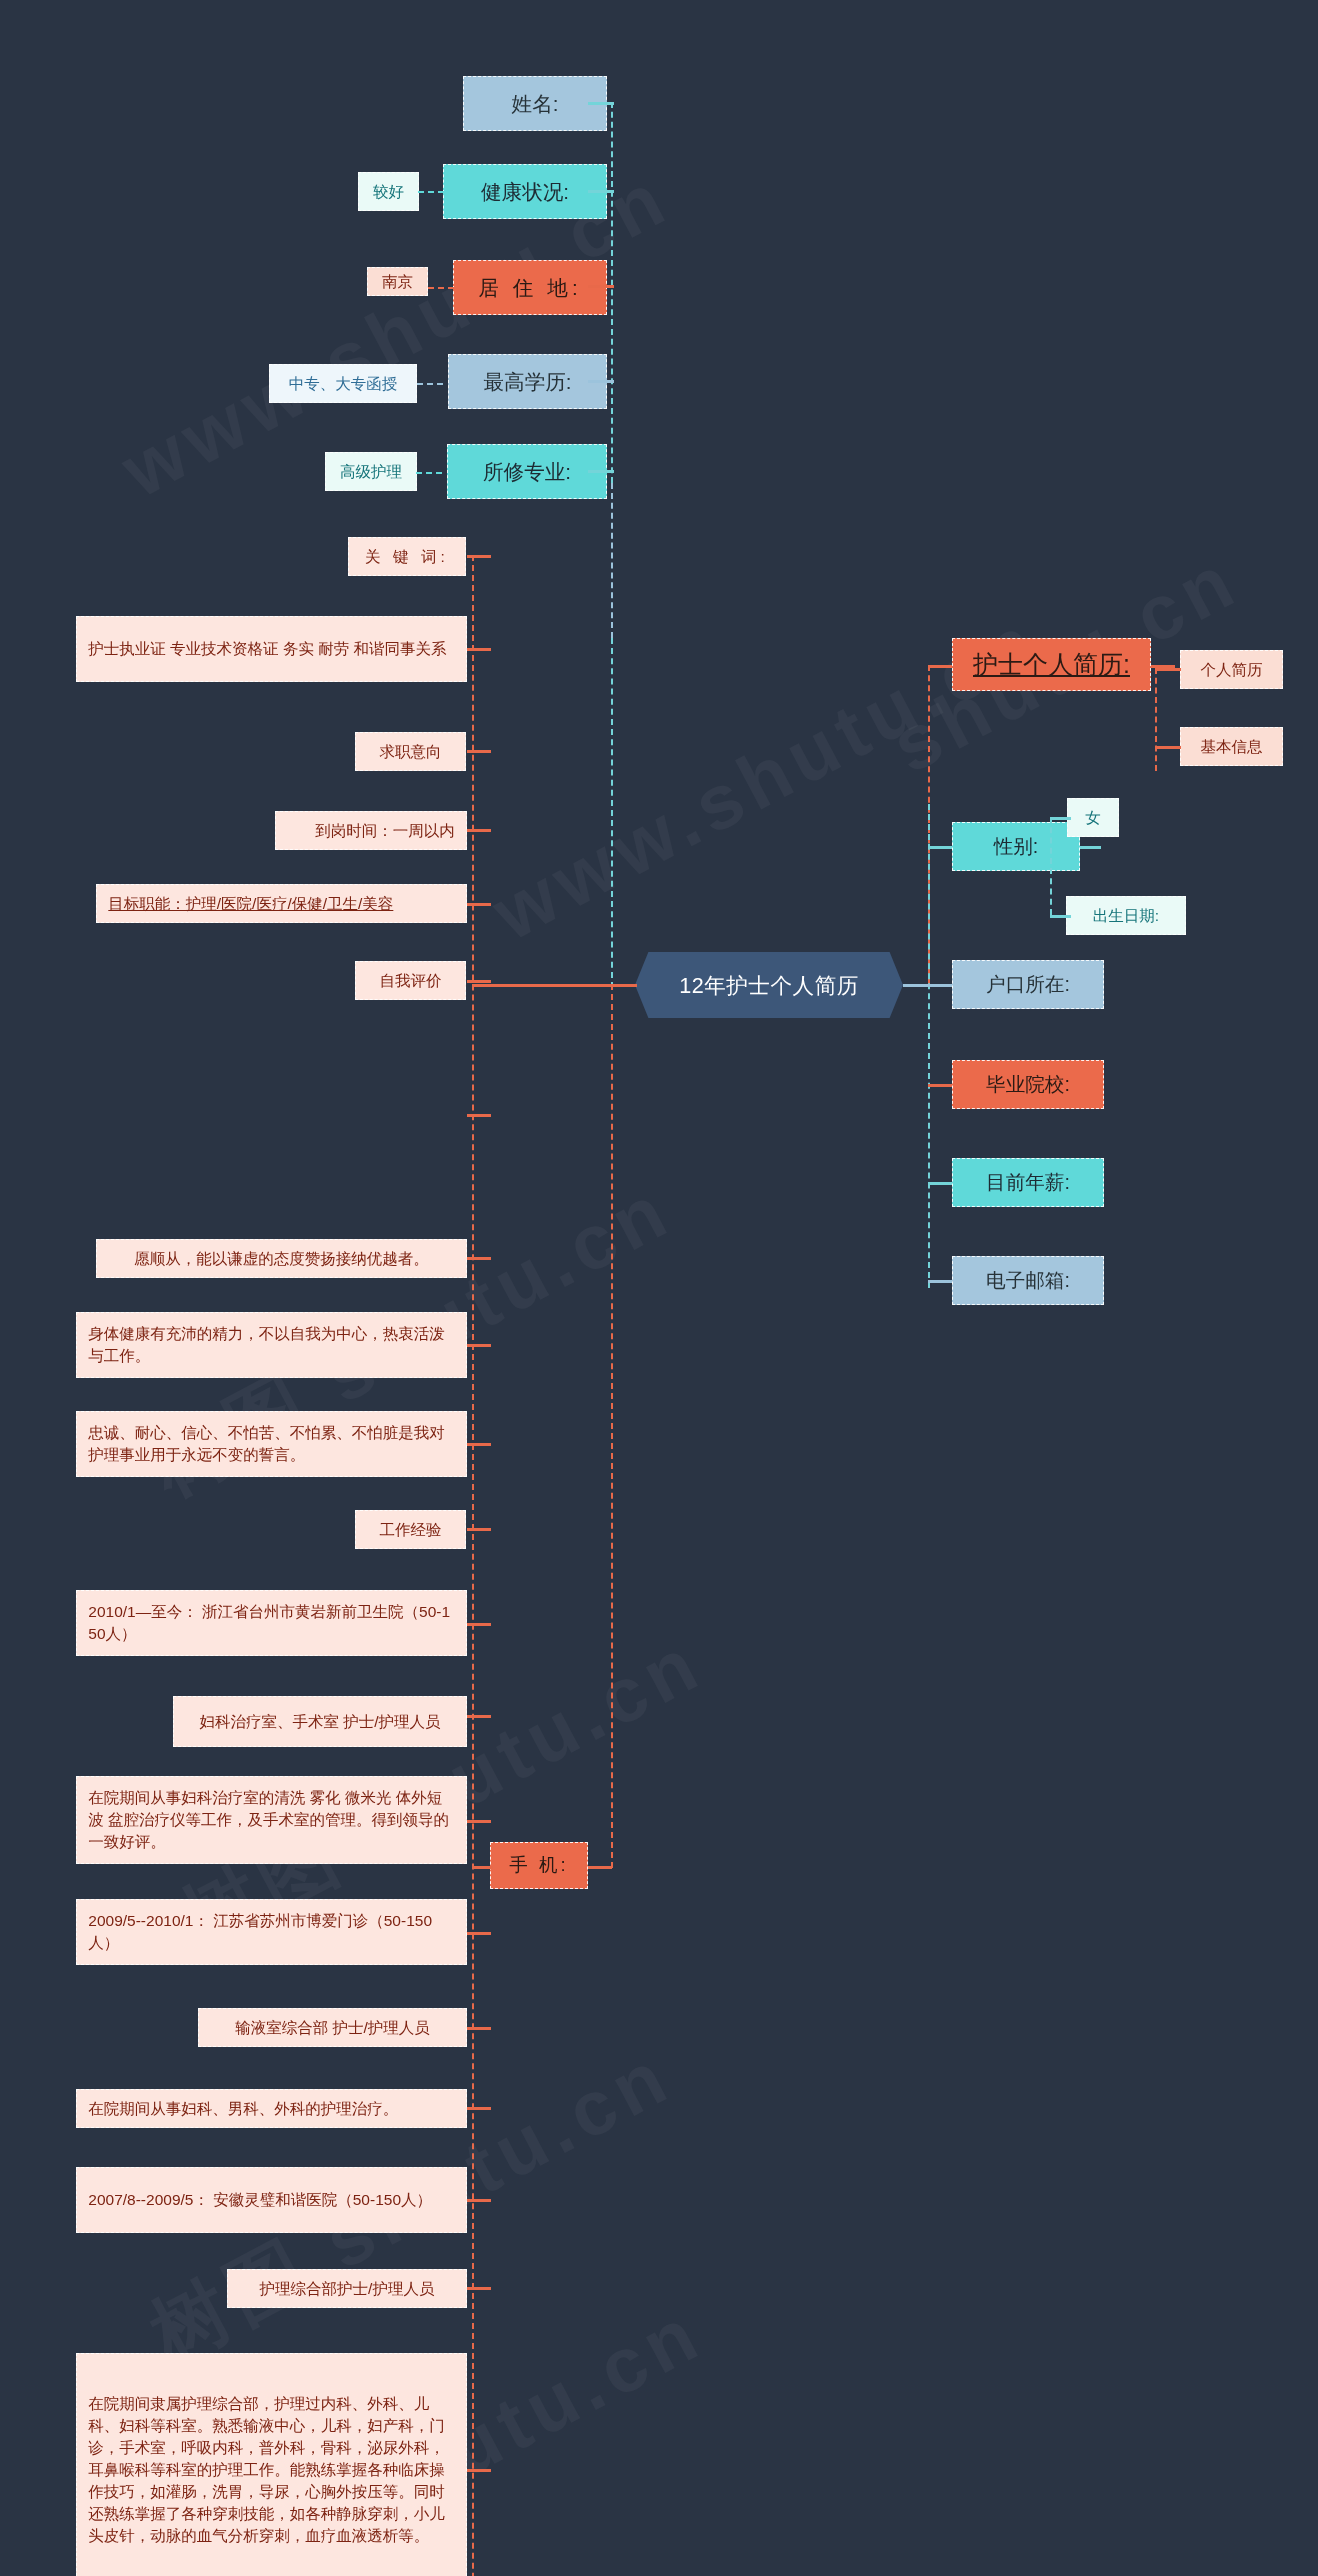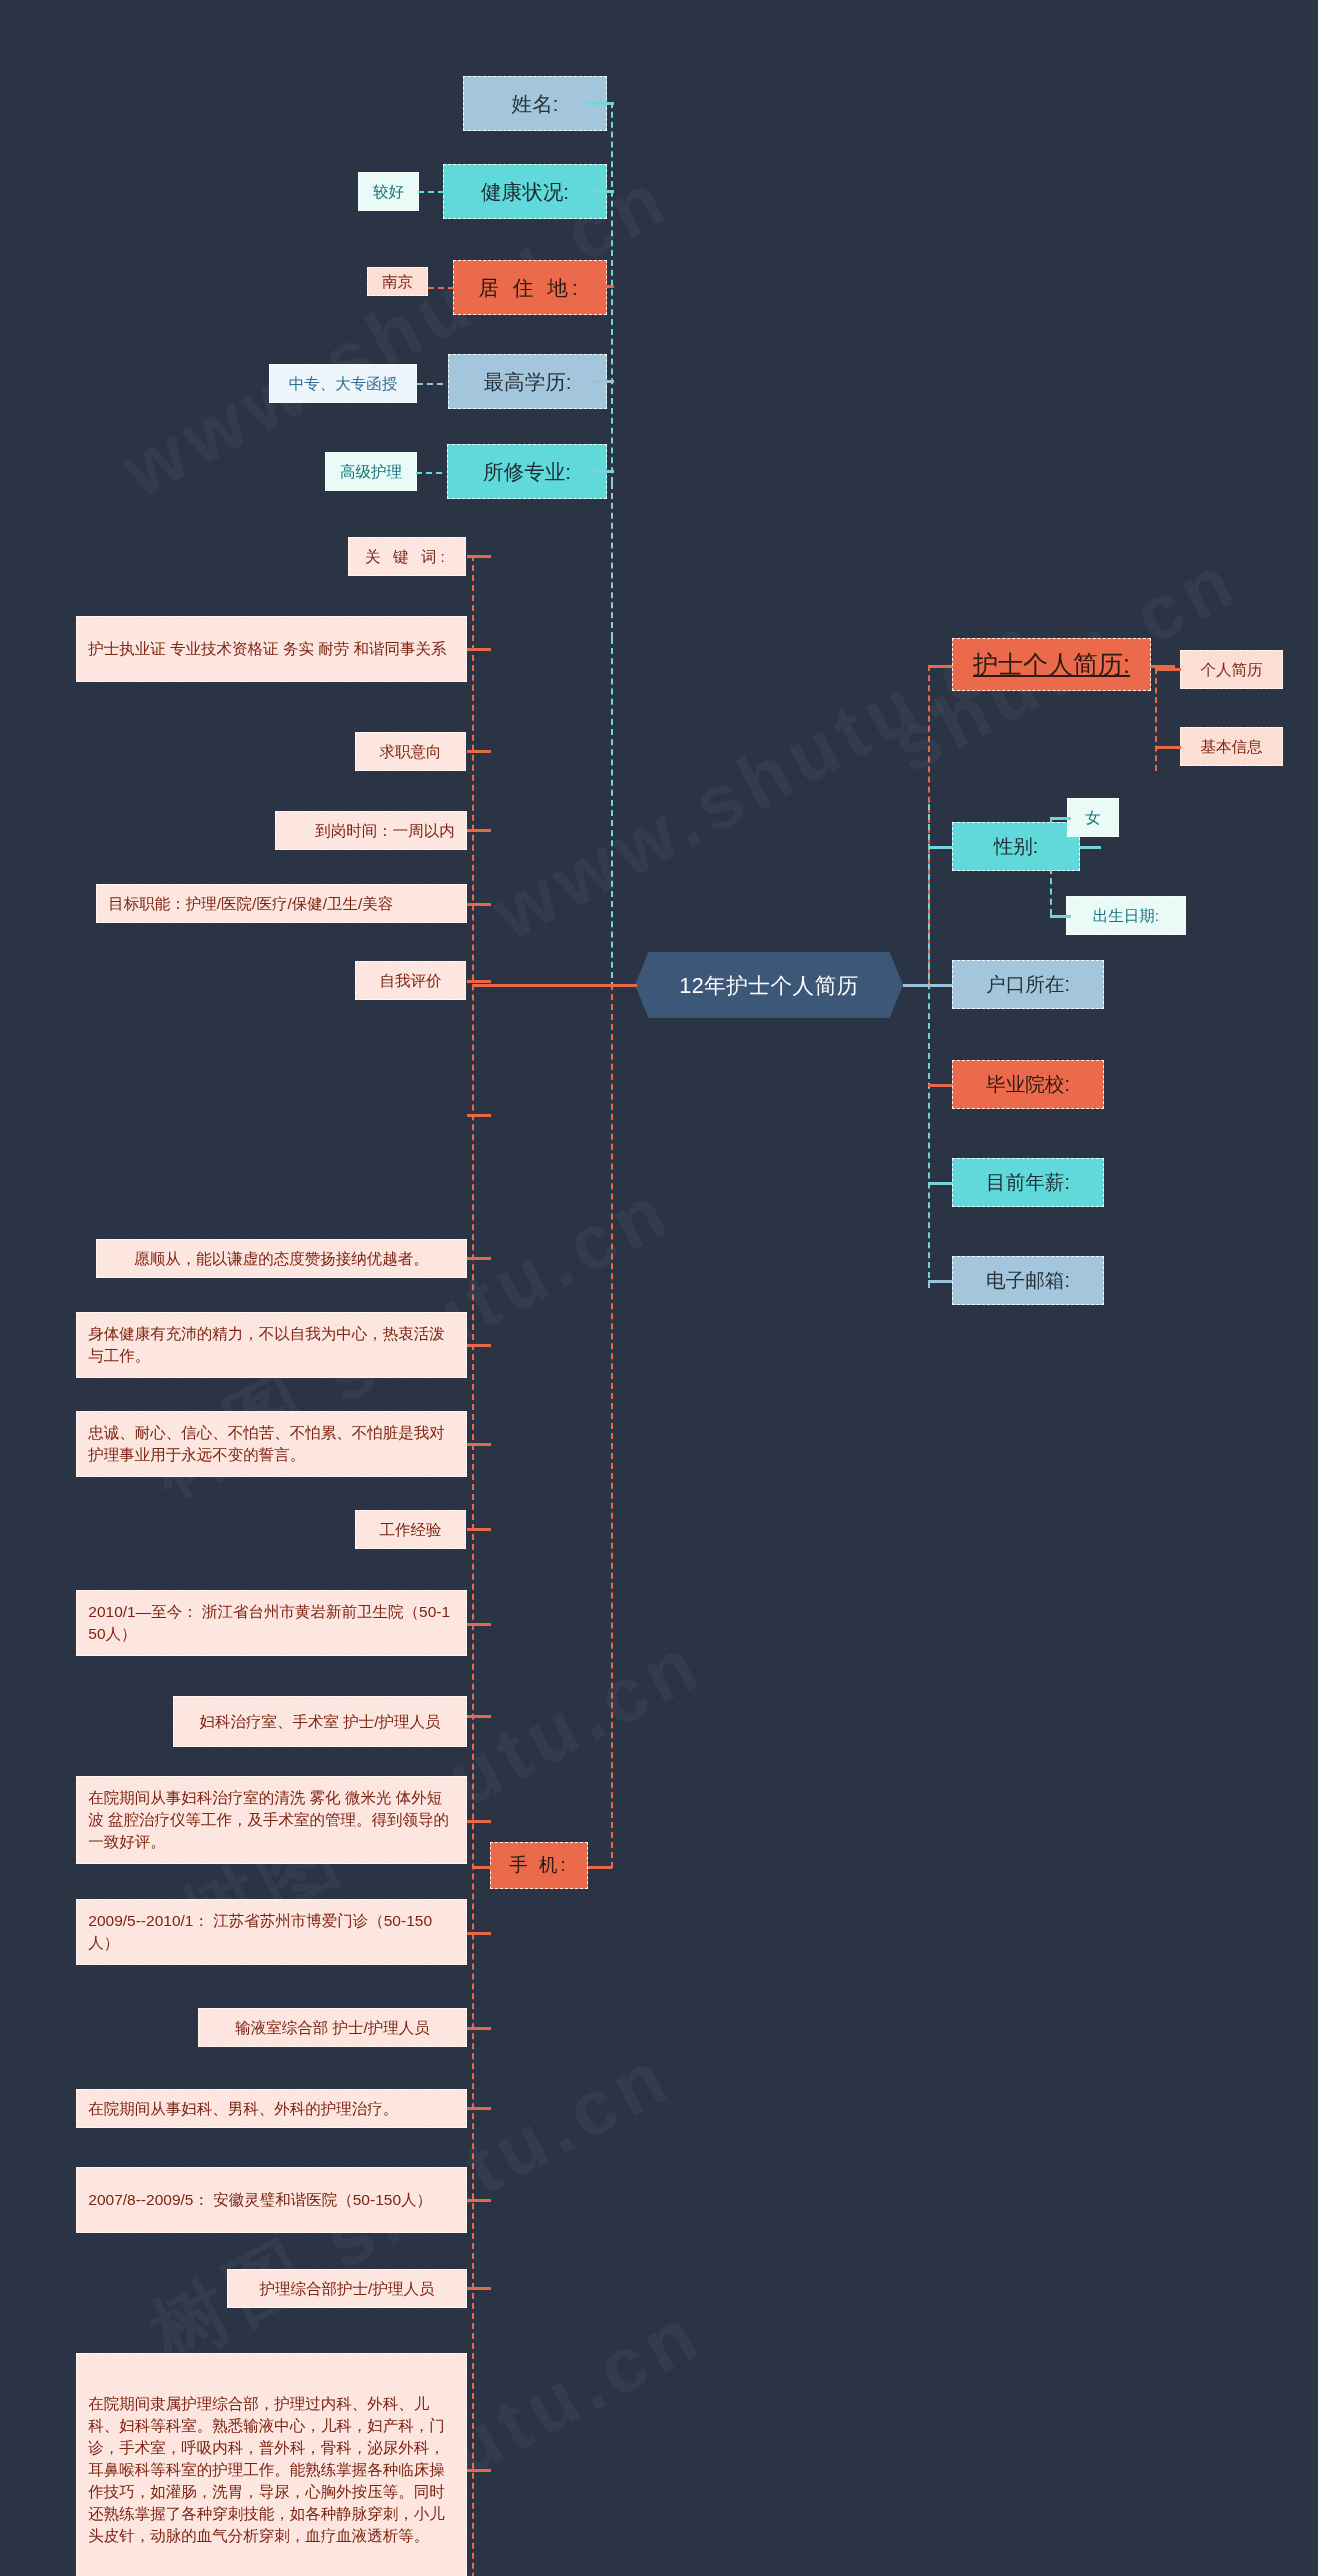--- a/index.html
+++ b/index.html
@@ -158,21 +158,21 @@
   <div class="node c-lorange center-align" style="left:355px; top:732px; width:111px; height:39px; font-size:15.5px;">
     <span>求职意向</span>
   </div>
   <div class="s-orange-h" style="left:467px; top:750px; width:24px;"></div>
 
   <div class="node c-lorange right-align" style="left:275px; top:811px; width:192px; height:39px; font-size:15.5px;">
     <span>到岗时间：一周以内</span>
   </div>
   <div class="s-orange-h" style="left:467px; top:829px; width:24px;"></div>
 
-  <div class="node c-lorange left-align" style="left:96px; top:884px; width:371px; height:39px; font-size:15.5px;">
+  <div class="node c-lorange left-align" style="left:96px; top:884px; width:371px; height:39px; font-size:15.5px;text-decoration:underline;">
     <span>目标职能：护理/医院/医疗/保健/卫生/美容</span>
   </div>
   <div class="s-orange-h" style="left:467px; top:903px; width:24px;"></div>
 
   <div class="node c-lorange center-align" style="left:355px; top:961px; width:111px; height:39px; font-size:15.5px;">
     <span>自我评价</span>
   </div>
   <div class="s-orange-h" style="left:467px; top:980px; width:24px;"></div>
 
   <div class="s-orange-h" style="left:467px; top:1114px; width:24px;"></div>

